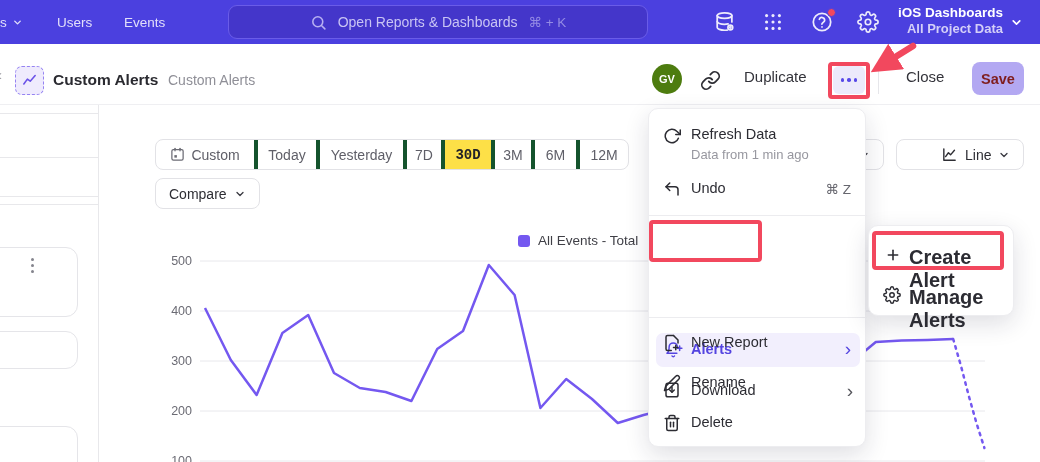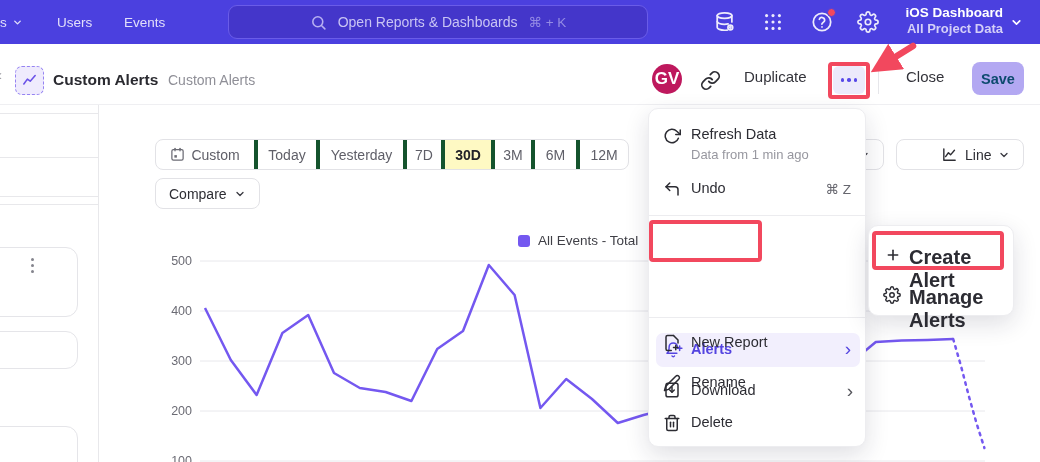--- a/index.html
+++ b/index.html
@@ -24,48 +24,48 @@
                background:#F2485E; border:1.5px solid #4B40DF; }
 
   
   .rheader { position:absolute; left:0; top:44px; width:1040px; height:61px; background:#fff;
              border-bottom:1px solid #EFEFF2; z-index:4; }
   .report-icon { position:absolute; left:15px; top:22px; width:29px; height:29px; border-radius:7px;
                  background:#EFEBFD; border:1.5px dashed #9583F2; display:flex; align-items:center; justify-content:center; }
   .page-title { position:absolute; left:53px; top:27px; font-size:15.5px; font-weight:bold; color:#2A2A30; }
   .breadcrumb { position:absolute; left:168px; top:28px; font-size:14px; color:#8F8F97; }
   .avatar { position:absolute; left:652px; top:20px; width:30px; height:30px; border-radius:50%;
-            background:#be185d; color:#fff; font-size:17px; font-weight:bold;
+            background:#4d7c0f; color:#fff; font-size:11px; font-weight:bold;
             display:flex; align-items:center; justify-content:center; cursor:pointer; }
   .icon-btn { position:absolute; cursor:pointer; }
   .txt-btn { position:absolute; top:24px; font-size:15px; font-weight:500; color:#33333A; cursor:pointer; }
   .more-btn { position:absolute; left:833px; top:22px; width:32px; height:28px; background:#ECEAFB;
               border-radius:6px; display:flex; align-items:center; justify-content:center; gap:3px; cursor:pointer; }
   .more-btn i { width:3.5px; height:3.5px; border-radius:50%; background:#5748E8; }
   .hdr-divider { position:absolute; left:878px; top:20px; width:1px; height:30px; background:#E6E6EA; }
   .save-btn { position:absolute; left:972px; top:18px; width:52px; height:33px; background:#B3A8F2;
-              border:none; border-radius:8px; color:#0c4a6e; font-size:14.5px; font-weight:600;
+              border:none; border-radius:8px; color:#7f1d1d; font-size:14.5px; font-weight:600;
               font-family:"Liberation Sans",sans-serif; cursor:pointer; }
 
   
   .sidebar { position:absolute; left:0; top:105px; width:99px; height:357px; background:#fff;
              border-right:1px solid #E8E8EB; }
   .side-line { position:absolute; left:0; width:99px; height:1px; background:#E8E8EB; }
   .side-card { position:absolute; left:-22px; width:100px; background:#fff;
                border:1px solid #E5E5E9; border-radius:12px; cursor:pointer; }
   .kebab { position:absolute; left:52px; top:10px; display:flex; flex-direction:column; gap:3px; cursor:pointer; }
   .kebab i { width:3px; height:3px; border-radius:50%; background:#84848D; }
 
   
   .seg-group { position:absolute; left:155px; top:139px; height:31px; display:flex;
                border:1px solid #E2E2E6; border-radius:8px; background:#fff; overflow:hidden; }
   .seg { display:flex; align-items:center; justify-content:center; gap:6px; font-size:14px;
          color:#5F5F68; border-right:4px solid #14532d; cursor:pointer; height:100%; }
   .seg:last-child { border-right:none; }
-  .seg.selected { background:#fef9c3; color:#222228; font-weight:bold; }
+  .seg.selected { background:#fde047; color:#222228; font-weight:bold;font-family:Liberation Mono, monospace; }
   .pill-btn { position:absolute; height:31px; display:flex; align-items:center; gap:7px;
               border:1px solid #E2E2E6; border-radius:8px; background:#fff; padding:0 13px;
               font-size:14px; font-weight:500; color:#2E2E34; cursor:pointer; }
 
   
   .ytick { position:absolute; width:30px; text-align:right; font-size:12.5px; color:#6B6B74; }
   .legend { position:absolute; left:518px; top:233px; display:flex; align-items:center; gap:8px; cursor:pointer; }
   .legend-swatch { width:12px; height:12px; border-radius:3px; background:#7458F0; }
   .legend-label { font-size:13.5px; color:#3F3F46; }
   #chart-svg { position:absolute; left:0; top:0; pointer-events:none; z-index:1; }
@@ -253,21 +253,21 @@
       <span class="notif-dot"></span>
     </div>
     <div class="nav-icon-btn" style="left:857px;">
       <svg width="22" height="22" viewBox="0 0 24 24" fill="none" stroke="#EDEBFC" stroke-width="1.8" stroke-linecap="round" stroke-linejoin="round">
         <circle cx="12" cy="12" r="3"></circle>
         <path d="M19.4 15a1.65 1.65 0 0 0 .33 1.82l.06.06a2 2 0 0 1-2.83 2.83l-.06-.06a1.65 1.65 0 0 0-1.82-.33 1.65 1.65 0 0 0-1 1.51V21a2 2 0 0 1-4 0v-.09A1.65 1.65 0 0 0 9 19.4a1.65 1.65 0 0 0-1.82.33l-.06.06a2 2 0 0 1-2.83-2.83l.06-.06a1.65 1.65 0 0 0 .33-1.82 1.65 1.65 0 0 0-1.51-1H3a2 2 0 0 1 0-4h.09A1.65 1.65 0 0 0 4.6 9a1.65 1.65 0 0 0-.33-1.82l-.06-.06a2 2 0 0 1 2.83-2.83l.06.06a1.65 1.65 0 0 0 1.82.33H9a1.65 1.65 0 0 0 1-1.51V3a2 2 0 0 1 4 0v.09a1.65 1.65 0 0 0 1 1.51 1.65 1.65 0 0 0 1.82-.33l.06-.06a2 2 0 0 1 2.83 2.83l-.06.06a1.65 1.65 0 0 0-.33 1.82V9a1.65 1.65 0 0 0 1.51 1H21a2 2 0 0 1 0 4h-.09a1.65 1.65 0 0 0-1.51 1z"></path>
       </svg>
     </div>
 
     <div class="project">
-      <div class="project-name">iOS Dashboard</div>
+      <div class="project-name">iOS Dashboards</div>
       <div class="project-scope">All Project Data</div>
     </div>
     <svg class="abs" style="left:1010px; top:16px;" width="13" height="13" viewBox="0 0 24 24" fill="none" stroke="#fff" stroke-width="3" stroke-linecap="round" stroke-linejoin="round">
         <polyline points="6 9 12 15 18 9"></polyline>
       </svg>
   </nav>
 
   <header class="rheader">
     <div class="report-icon">
       <svg width="17" height="17" viewBox="0 0 24 24" fill="none" stroke="#6A52E8" stroke-width="2.2" stroke-linecap="round" stroke-linejoin="round">

